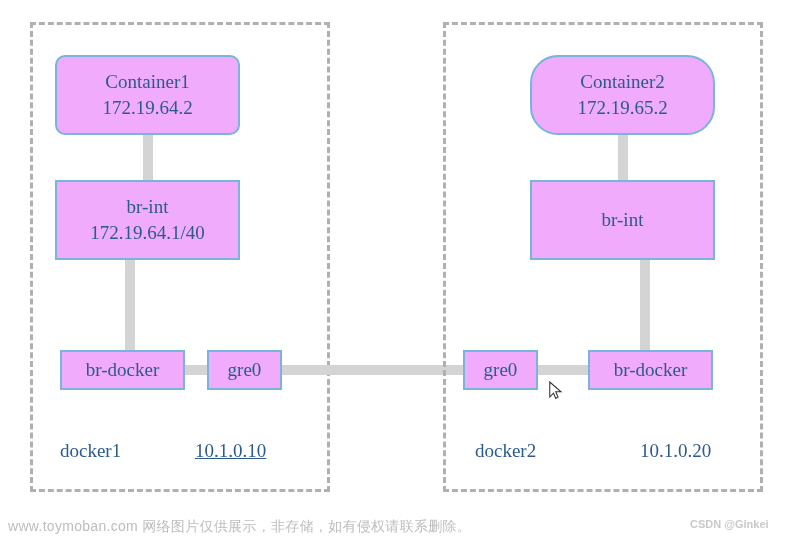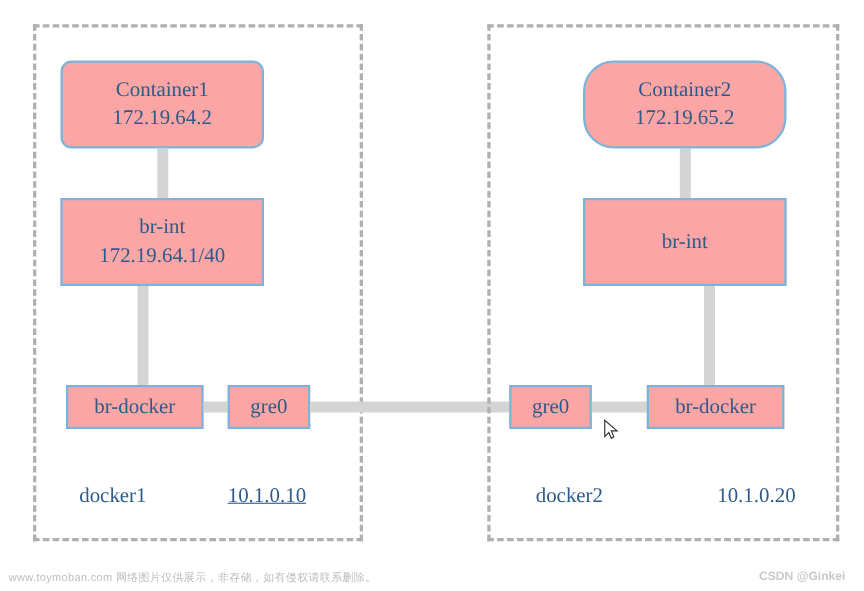--- a/index.html
+++ b/index.html
@@ -19,44 +19,43 @@
     width: 785px;
     height: 537px;
   }
   .host-box {
     position: absolute;
     border: 3px dashed #b0b0b0;
     background: transparent;
   }
   .node {
     position: absolute;
-    background: #fca5a5;
+    background: #f0abfc;
     border: 2px solid #79b4dd;
     text-align: center;
     display: flex;
     flex-direction: column;
     justify-content: center;
     align-items: center;
     line-height: 1.35;
   }
   .rounded { border-radius: 10px; }
   .connector {
     position: absolute;
     background: #d4d4d4;
   }
   .label {
     position: absolute;
     color: #2c5a8a;
-    margin-left: 12px;
   }
   .footer {
     position: absolute;
     color: #bdbdbd;
     font-family: Arial, sans-serif;
-    font-size: 10px;
+    font-size: 14px;
     letter-spacing: 0.3px;
     text-align: right;
   }
   .watermark {
     position: absolute;
     color: #c9c9c9;
     font-family: Arial, sans-serif;
     font-size: 11px;
     font-weight: bold;
   }

